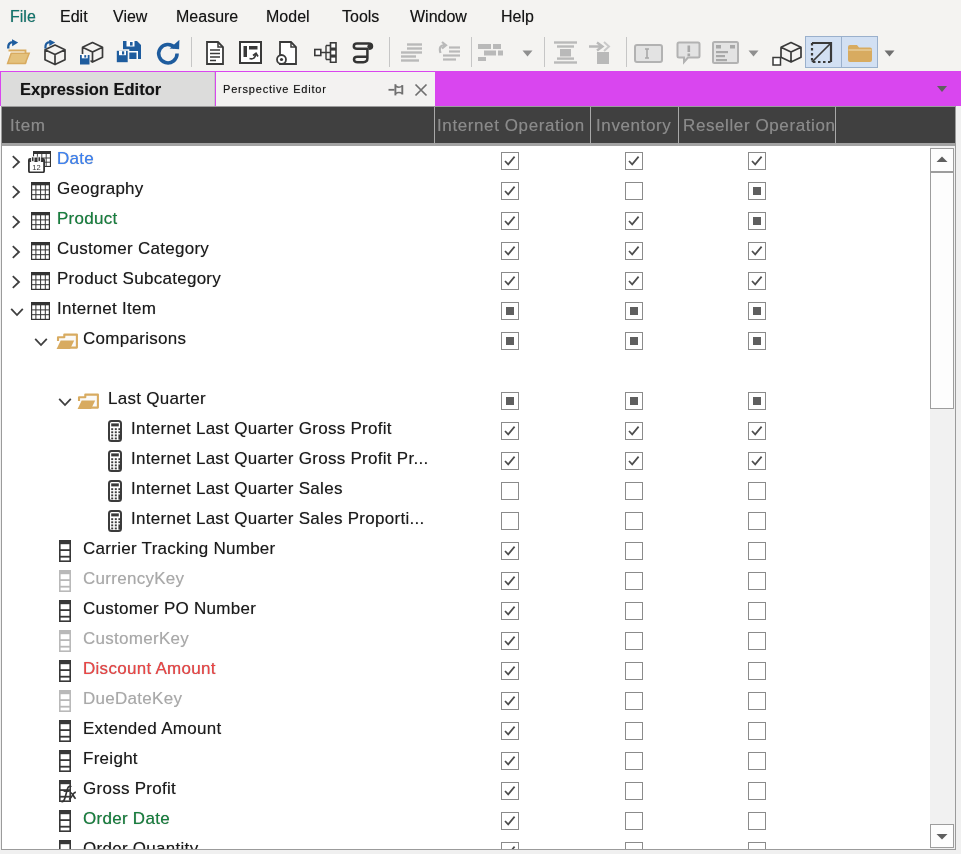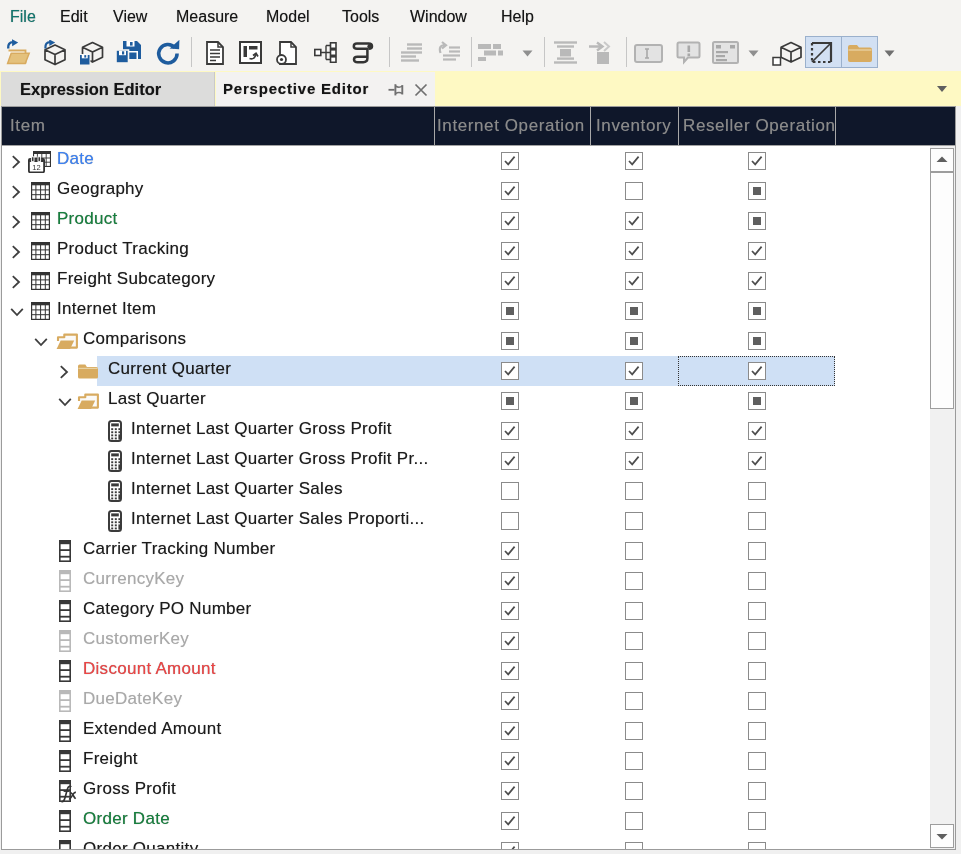--- a/index.html
+++ b/index.html
@@ -175,45 +175,45 @@
       <path d="M2 2 V21 H21" fill="none" stroke="#3a3a3a" stroke-width="2.2" stroke-dasharray="2.5 2.5"></path>
     </svg>
     <svg style="position:absolute;left:847px;top:44px" width="26" height="19" viewBox="0 0 26 19">
       <path d="M1 3 Q1 1 3 1 H10 L12 3.5 H23 Q25 3.5 25 5.5 V16 Q25 18 23 18 H3 Q1 18 1 16 Z" fill="#d8ab60"></path>
       <path d="M1.5 6 H24.5" stroke="#e9cf9e" stroke-width="1.4"></path>
     </svg>
     <svg style="position:absolute;left:884px;top:50px" width="11" height="7" viewBox="0 0 11 7">
       <path d="M0.5 0.5 L5.5 6.5 L10.5 0.5 Z" fill="#6f6f6f"></path>
     </svg>
 </div>
-<div style="position:absolute;left:0;top:71px;width:961px;height:35px;background:#fef9c3">
+<div style="position:absolute;left:0;top:71px;width:961px;height:35px;background:#d946ef">
     <div style="position:absolute;left:1px;top:1px;width:214px;height:34px;background:#dcdcdb;border-right:1px solid #c9c9c9;box-sizing:border-box">
       <div style="position:absolute;left:19px;top:0;height:34px;line-height:34px;font-size:16.5px;font-weight:bold;color:#141414;text-shadow:0 0 0.8px rgba(20,20,20,0.5)">Expression Editor</div>
     </div>
     <div style="position:absolute;left:216px;top:1px;width:219px;height:34px;background:#f3f2f1">
-      <div style="position:absolute;left:7px;top:0;height:34px;line-height:34px;font-size:15px;letter-spacing:0.8px;font-weight:bold;color:#141414;text-shadow:0 0 0.8px rgba(20,20,20,0.5)">Perspective Editor</div>
+      <div style="position:absolute;left:7px;top:0;height:34px;line-height:34px;font-size:11px;letter-spacing:0.8px;font-weight:normal;color:#141414;text-shadow:0 0 0.8px rgba(20,20,20,0.5)">Perspective Editor</div>
       <svg style="position:absolute;left:172px;top:11px" width="17" height="14" viewBox="0 0 17 14">
         <g stroke="#707070" fill="none">
           <path d="M0.5 6.8 H6.5" stroke-width="1.8"></path>
           <path d="M7.4 1.2 V12.4" stroke-width="1.9"></path>
           <path d="M14.3 2.1 V11.5" stroke-width="1.9"></path>
           <path d="M7.4 3 Q10.8 5.2 14.3 3.2" stroke-width="1.5"></path>
           <path d="M7.4 10.6 Q10.8 8.4 14.3 10.4" stroke-width="1.5"></path>
         </g>
       </svg>
       <svg style="position:absolute;left:198px;top:11px" width="14" height="14" viewBox="0 0 14 14">
         <path d="M1.5 1.5 L12.5 12.5 M12.5 1.5 L1.5 12.5" stroke="#707070" stroke-width="1.7"></path>
       </svg>
     </div>
     <svg style="position:absolute;left:936px;top:14px" width="12" height="8" viewBox="0 0 12 8">
       <path d="M1 1 L6 7 L11 1 Z" fill="#5f5f5f"></path>
     </svg>
   </div>
 <div style="position:absolute;left:1px;top:106px;width:953px;height:742px;border:1px solid #9b9b9b;background:#fff">
-<div style="position:absolute;left:0;top:0;width:953px;height:39px;background:#0f172a;border-bottom:1px solid #a3a3a3;box-sizing:border-box">
+<div style="position:absolute;left:0;top:0;width:953px;height:39px;background:#404040;border-bottom:3px solid #a3a3a3;box-sizing:border-box">
       <div style="position:absolute;left:8px;top:0;height:38px;line-height:38px;font-size:17px;letter-spacing:0.6px;color:#8a8a8a;text-shadow:0 0 0.7px rgba(138,138,138,0.6)">Item</div>
       <div style="position:absolute;left:435px;top:0;height:38px;line-height:38px;font-size:17px;letter-spacing:0.6px;color:#8a8a8a;text-shadow:0 0 0.7px rgba(138,138,138,0.6)">Internet Operation</div>
       <div style="position:absolute;left:594px;top:0;height:38px;line-height:38px;font-size:17px;letter-spacing:0.6px;color:#8a8a8a;text-shadow:0 0 0.7px rgba(138,138,138,0.6)">Inventory</div>
       <div style="position:absolute;left:681px;top:0;height:38px;line-height:38px;font-size:17px;letter-spacing:0.6px;color:#8a8a8a;text-shadow:0 0 0.7px rgba(138,138,138,0.6)">Reseller Operation</div>
       <div style="position:absolute;left:432px;top:0;width:1px;height:38px;background:#a8a8a8"></div>
       <div style="position:absolute;left:588px;top:0;width:1px;height:38px;background:#a8a8a8"></div>
       <div style="position:absolute;left:676px;top:0;width:1px;height:38px;background:#a8a8a8"></div>
       <div style="position:absolute;left:833px;top:0;width:1px;height:38px;background:#a8a8a8"></div>
     </div>
 <div style="position:absolute;left:0;top:39px;width:928px;height:703px;overflow:hidden">
@@ -322,21 +322,21 @@
           <rect x="0.6" y="0.6" width="17.8" height="16.8" fill="#fff" stroke="#333333" stroke-width="1.2"></rect>
           <rect x="0.5" y="0.5" width="18" height="2.8" fill="#333333"></rect>
           <g stroke="#333333" stroke-width="1">
             <line x1="0" y1="7.9" x2="19" y2="7.9"></line>
             <line x1="0" y1="12.7" x2="19" y2="12.7"></line>
             <line x1="4.9" y1="3" x2="4.9" y2="18"></line>
             <line x1="9.6" y1="3" x2="9.6" y2="18"></line>
             <line x1="14.3" y1="3" x2="14.3" y2="18"></line>
           </g>
         </svg>
-        <div style="position:absolute;left:55px;top:-2px;height:30px;line-height:30px;font-size:17px;letter-spacing:0.28px;color:#1b1b1b;text-shadow:0 0 0.7px rgba(30,30,30,0.55);white-space:nowrap">Product Tracking</div>
+        <div style="position:absolute;left:55px;top:-2px;height:30px;line-height:30px;font-size:17px;letter-spacing:0.28px;color:#1b1b1b;text-shadow:0 0 0.7px rgba(30,30,30,0.55);white-space:nowrap">Customer Category</div>
         <div style="position:absolute;left:499px;top:6px;width:18px;height:18px;box-sizing:border-box;border:1px solid #8b8b8b;background:#fff;">
           <svg width="16" height="16" viewBox="0 0 16 16" style="position:absolute;left:0;top:0">
             <path d="M3 8 L6.2 11.4 L12.6 3.6" fill="none" stroke="#4d4d4d" stroke-width="1.7"></path>
           </svg>
         </div>
         <div style="position:absolute;left:623px;top:6px;width:18px;height:18px;box-sizing:border-box;border:1px solid #8b8b8b;background:#fff;">
           <svg width="16" height="16" viewBox="0 0 16 16" style="position:absolute;left:0;top:0">
             <path d="M3 8 L6.2 11.4 L12.6 3.6" fill="none" stroke="#4d4d4d" stroke-width="1.7"></path>
           </svg>
         </div>
@@ -354,21 +354,21 @@
           <rect x="0.6" y="0.6" width="17.8" height="16.8" fill="#fff" stroke="#333333" stroke-width="1.2"></rect>
           <rect x="0.5" y="0.5" width="18" height="2.8" fill="#333333"></rect>
           <g stroke="#333333" stroke-width="1">
             <line x1="0" y1="7.9" x2="19" y2="7.9"></line>
             <line x1="0" y1="12.7" x2="19" y2="12.7"></line>
             <line x1="4.9" y1="3" x2="4.9" y2="18"></line>
             <line x1="9.6" y1="3" x2="9.6" y2="18"></line>
             <line x1="14.3" y1="3" x2="14.3" y2="18"></line>
           </g>
         </svg>
-        <div style="position:absolute;left:55px;top:-2px;height:30px;line-height:30px;font-size:17px;letter-spacing:0.28px;color:#1b1b1b;text-shadow:0 0 0.7px rgba(30,30,30,0.55);white-space:nowrap">Freight Subcategory</div>
+        <div style="position:absolute;left:55px;top:-2px;height:30px;line-height:30px;font-size:17px;letter-spacing:0.28px;color:#1b1b1b;text-shadow:0 0 0.7px rgba(30,30,30,0.55);white-space:nowrap">Product Subcategory</div>
         <div style="position:absolute;left:499px;top:6px;width:18px;height:18px;box-sizing:border-box;border:1px solid #8b8b8b;background:#fff;">
           <svg width="16" height="16" viewBox="0 0 16 16" style="position:absolute;left:0;top:0">
             <path d="M3 8 L6.2 11.4 L12.6 3.6" fill="none" stroke="#4d4d4d" stroke-width="1.7"></path>
           </svg>
         </div>
         <div style="position:absolute;left:623px;top:6px;width:18px;height:18px;box-sizing:border-box;border:1px solid #8b8b8b;background:#fff;">
           <svg width="16" height="16" viewBox="0 0 16 16" style="position:absolute;left:0;top:0">
             <path d="M3 8 L6.2 11.4 L12.6 3.6" fill="none" stroke="#4d4d4d" stroke-width="1.7"></path>
           </svg>
         </div>
@@ -414,47 +414,20 @@
         </svg>
         <div style="position:absolute;left:81px;top:-2px;height:30px;line-height:30px;font-size:17px;letter-spacing:0.28px;color:#1b1b1b;text-shadow:0 0 0.7px rgba(30,30,30,0.55);white-space:nowrap">Comparisons</div>
         <div style="position:absolute;left:499px;top:6px;width:18px;height:18px;box-sizing:border-box;border:1px solid #8b8b8b;background:#fff;">
           <div style="position:absolute;left:4px;top:4px;width:8px;height:8px;background:#5f5f5f"></div>
         </div>
         <div style="position:absolute;left:623px;top:6px;width:18px;height:18px;box-sizing:border-box;border:1px solid #8b8b8b;background:#fff;">
           <div style="position:absolute;left:4px;top:4px;width:8px;height:8px;background:#5f5f5f"></div>
         </div>
         <div style="position:absolute;left:746px;top:6px;width:18px;height:18px;box-sizing:border-box;border:1px solid #8b8b8b;background:#fff;">
           <div style="position:absolute;left:4px;top:4px;width:8px;height:8px;background:#5f5f5f"></div>
-        </div>
-      </div>
-      <div style="position:absolute;left:0;top:210px;width:928px;height:30px">
-        <div style="position:absolute;left:95px;top:0;width:738px;height:30px;background:#cfe0f5"></div>
-        <div style="position:absolute;left:676px;top:0;width:157px;height:30px;box-sizing:border-box;border:1px dotted #333;background:#cfe0f5"></div>
-        <svg style="position:absolute;left:57px;top:9px" width="10" height="14" viewBox="0 0 10 14">
-          <path d="M1.8 1.2 L8 7 L1.8 12.8" fill="none" stroke="#3f3f3f" stroke-width="1.8"></path>
-        </svg>
-        <svg style="position:absolute;left:75px;top:6px" width="22" height="18" viewBox="0 0 22 18">
-          <path d="M1 4.2 Q1 2.6 2.6 2.6 H8.3 L9.9 4.9 H19.4 Q21 4.9 21 6.5 V14.9 Q21 16.5 19.4 16.5 H2.6 Q1 16.5 1 14.9 Z" fill="#d8ab60"></path>
-          <path d="M1.4 6.4 H20.6" stroke="#e8d2a2" stroke-width="1.2"></path>
-        </svg>
-        <div style="position:absolute;left:106px;top:-2px;height:30px;line-height:30px;font-size:17px;letter-spacing:0.28px;color:#1b1b1b;text-shadow:0 0 0.7px rgba(30,30,30,0.55);white-space:nowrap">Current Quarter</div>
-        <div style="position:absolute;left:499px;top:6px;width:18px;height:18px;box-sizing:border-box;border:1px solid #8b8b8b;background:#fff;">
-          <svg width="16" height="16" viewBox="0 0 16 16" style="position:absolute;left:0;top:0">
-            <path d="M3 8 L6.2 11.4 L12.6 3.6" fill="none" stroke="#4d4d4d" stroke-width="1.7"></path>
-          </svg>
-        </div>
-        <div style="position:absolute;left:623px;top:6px;width:18px;height:18px;box-sizing:border-box;border:1px solid #8b8b8b;background:#fff;">
-          <svg width="16" height="16" viewBox="0 0 16 16" style="position:absolute;left:0;top:0">
-            <path d="M3 8 L6.2 11.4 L12.6 3.6" fill="none" stroke="#4d4d4d" stroke-width="1.7"></path>
-          </svg>
-        </div>
-        <div style="position:absolute;left:746px;top:6px;width:18px;height:18px;box-sizing:border-box;border:1px solid #8b8b8b;background:#fff;">
-          <svg width="16" height="16" viewBox="0 0 16 16" style="position:absolute;left:0;top:0">
-            <path d="M3 8 L6.2 11.4 L12.6 3.6" fill="none" stroke="#4d4d4d" stroke-width="1.7"></path>
-          </svg>
         </div>
       </div>
       <div style="position:absolute;left:0;top:240px;width:928px;height:30px">
         <svg style="position:absolute;left:56px;top:11px" width="14" height="10" viewBox="0 0 14 10">
           <path d="M1.2 1.8 L7 8 L12.8 1.8" fill="none" stroke="#3f3f3f" stroke-width="1.8"></path>
         </svg>
         <svg style="position:absolute;left:75px;top:6px" width="22" height="18" viewBox="0 0 22 18">
           <path d="M2 9 V5.2 H8.3 V2.6 H20.9 V15.6 H13" fill="#fbfaf8" stroke="#d8ab60" stroke-width="2.1" stroke-linejoin="round"></path>
           <path d="M4.7 8.4 H18.2 L14.1 17 H0.6 Z" fill="#d8ab60"></path>
         </svg>
@@ -609,21 +582,21 @@
         <div style="position:absolute;left:623px;top:6px;width:18px;height:18px;box-sizing:border-box;border:1px solid #8b8b8b;background:#fff;"></div>
         <div style="position:absolute;left:746px;top:6px;width:18px;height:18px;box-sizing:border-box;border:1px solid #8b8b8b;background:#fff;"></div>
       </div>
       <div style="position:absolute;left:0;top:450px;width:928px;height:30px">
         <svg style="position:absolute;left:57px;top:4px" width="12" height="22" viewBox="0 0 12 22">
           <rect x="0.8" y="0.8" width="10.4" height="20.4" fill="#fff" stroke="#383838" stroke-width="1.6"></rect>
           <rect x="0.6" y="0.6" width="10.8" height="3.6" fill="#383838"></rect>
           <rect x="0.6" y="9.2" width="10.8" height="1.8" fill="#383838"></rect>
           <rect x="0.6" y="15.8" width="10.8" height="1.8" fill="#383838"></rect>
         </svg>
-        <div style="position:absolute;left:81px;top:-2px;height:30px;line-height:30px;font-size:17px;letter-spacing:0.28px;color:#1b1b1b;text-shadow:0 0 0.7px rgba(30,30,30,0.55);white-space:nowrap">Category PO Number</div>
+        <div style="position:absolute;left:81px;top:-2px;height:30px;line-height:30px;font-size:17px;letter-spacing:0.28px;color:#1b1b1b;text-shadow:0 0 0.7px rgba(30,30,30,0.55);white-space:nowrap">Customer PO Number</div>
         <div style="position:absolute;left:499px;top:6px;width:18px;height:18px;box-sizing:border-box;border:1px solid #8b8b8b;background:#fff;">
           <svg width="16" height="16" viewBox="0 0 16 16" style="position:absolute;left:0;top:0">
             <path d="M3 8 L6.2 11.4 L12.6 3.6" fill="none" stroke="#4d4d4d" stroke-width="1.7"></path>
           </svg>
         </div>
         <div style="position:absolute;left:623px;top:6px;width:18px;height:18px;box-sizing:border-box;border:1px solid #8b8b8b;background:#fff;"></div>
         <div style="position:absolute;left:746px;top:6px;width:18px;height:18px;box-sizing:border-box;border:1px solid #8b8b8b;background:#fff;"></div>
       </div>
       <div style="position:absolute;left:0;top:480px;width:928px;height:30px">
         <svg style="position:absolute;left:57px;top:4px" width="12" height="22" viewBox="0 0 12 22">

